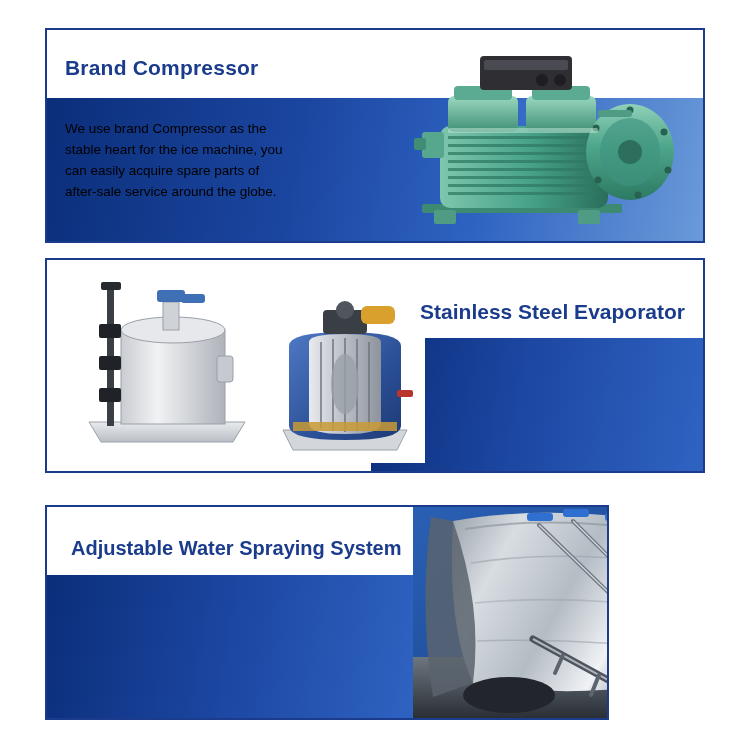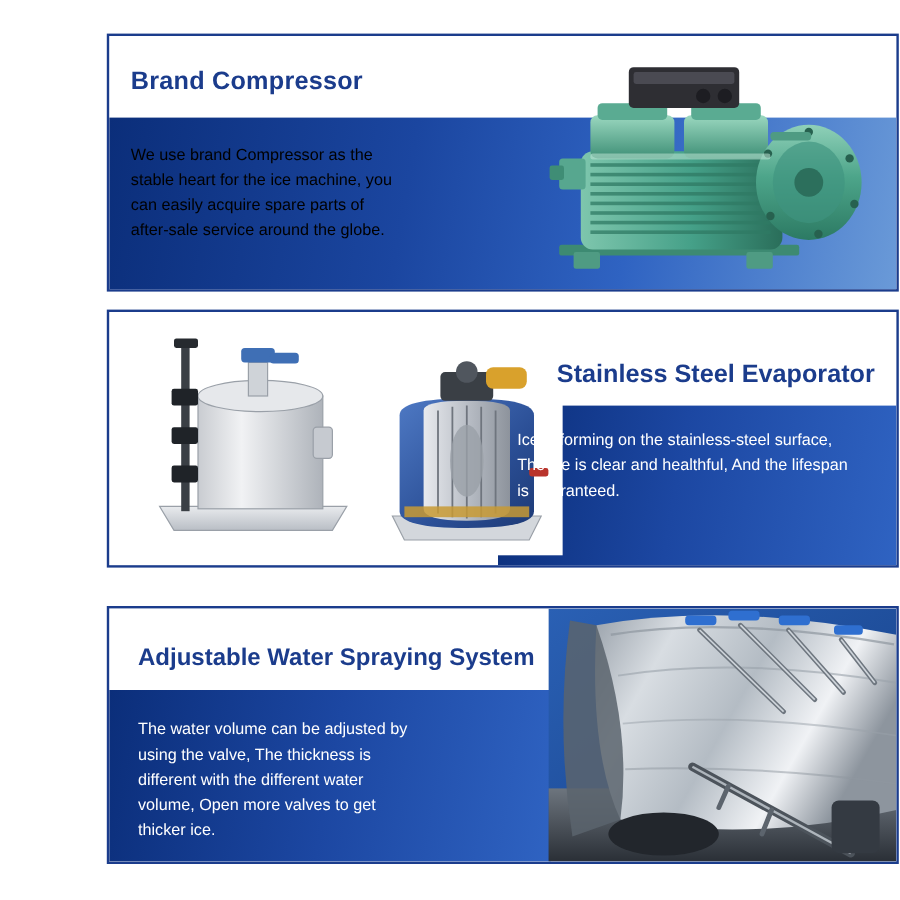--- a/index.html
+++ b/index.html
@@ -19,21 +19,20 @@
     height: 750px;
   }
 
   
   .card {
     position: absolute;
     border: 2px solid #1b3c8c;
     background: #ffffff;
     box-sizing: border-box;
     overflow: hidden;
-    margin-left: 44px;
   }
 
   
   #card1 {
     left: 45px;
     top: 28px;
     width: 660px;
     height: 215px;
   }
   #card1 .title {
@@ -123,21 +122,21 @@
     left: 218px;
     top: 38px;
     width: 160px;
     height: 165px;
   }
 
   
   #card3 {
     left: 45px;
     top: 505px;
-    width: 660px;
+    width: 564px;
     height: 215px;
   }
   #card3 .title {
     position: absolute;
     left: 24px;
     top: 30px;
     font-size: 20px;
     font-weight: bold;
     color: #1b3c8c;
     z-index: 5;
@@ -249,23 +248,20 @@
 
       <rect x="56" y="88" width="150" height="5" rx="2" fill="#bfe6d6" opacity="0.55"></rect>
     </svg>
   </div>
 
   <div class="card" id="card2">
 
     <div class="bluebox"></div>
 
     <div class="title">Stainless Steel Evaporator</div>
-    <div class="bodytext">Ice is forming on the stainless-steel surface,
-The ice is clear and healthful, And the lifespan
-is guaranteed.</div>
 
     <svg class="evap-left" viewBox="0 0 180 185">
       <defs>
         <linearGradient id="drum" x1="0" y1="0" x2="1" y2="0">
           <stop offset="0%" stop-color="#c9ccd1"></stop>
           <stop offset="35%" stop-color="#f1f2f4"></stop>
           <stop offset="100%" stop-color="#aeb3ba"></stop>
         </linearGradient>
         <linearGradient id="plate" x1="0" y1="0" x2="0" y2="1">
           <stop offset="0%" stop-color="#e9ebee"></stop>
@@ -330,25 +326,20 @@
 
       <rect x="28" y="124" width="104" height="9" fill="#c89a34" opacity="0.85"></rect>
     </svg>
   </div>
 
   <div class="card" id="card3">
 
     <div class="bluebox"></div>
 
     <div class="title">Adjustable Water Spraying System</div>
-    <div class="bodytext">The water volume can be adjusted by
-using the valve, The thickness is
-different with the different water
-volume, Open more valves to get
-thicker ice.</div>
 
     <svg class="spray-photo" viewBox="0 0 290 211">
       <defs>
         <linearGradient id="steel" x1="0" y1="0" x2="1" y2="0.4">
           <stop offset="0%" stop-color="#9aa2ab"></stop>
           <stop offset="25%" stop-color="#d8dde2"></stop>
           <stop offset="55%" stop-color="#b4bcc4"></stop>
           <stop offset="80%" stop-color="#f0f2f5"></stop>
           <stop offset="100%" stop-color="#8d959e"></stop>
         </linearGradient>

